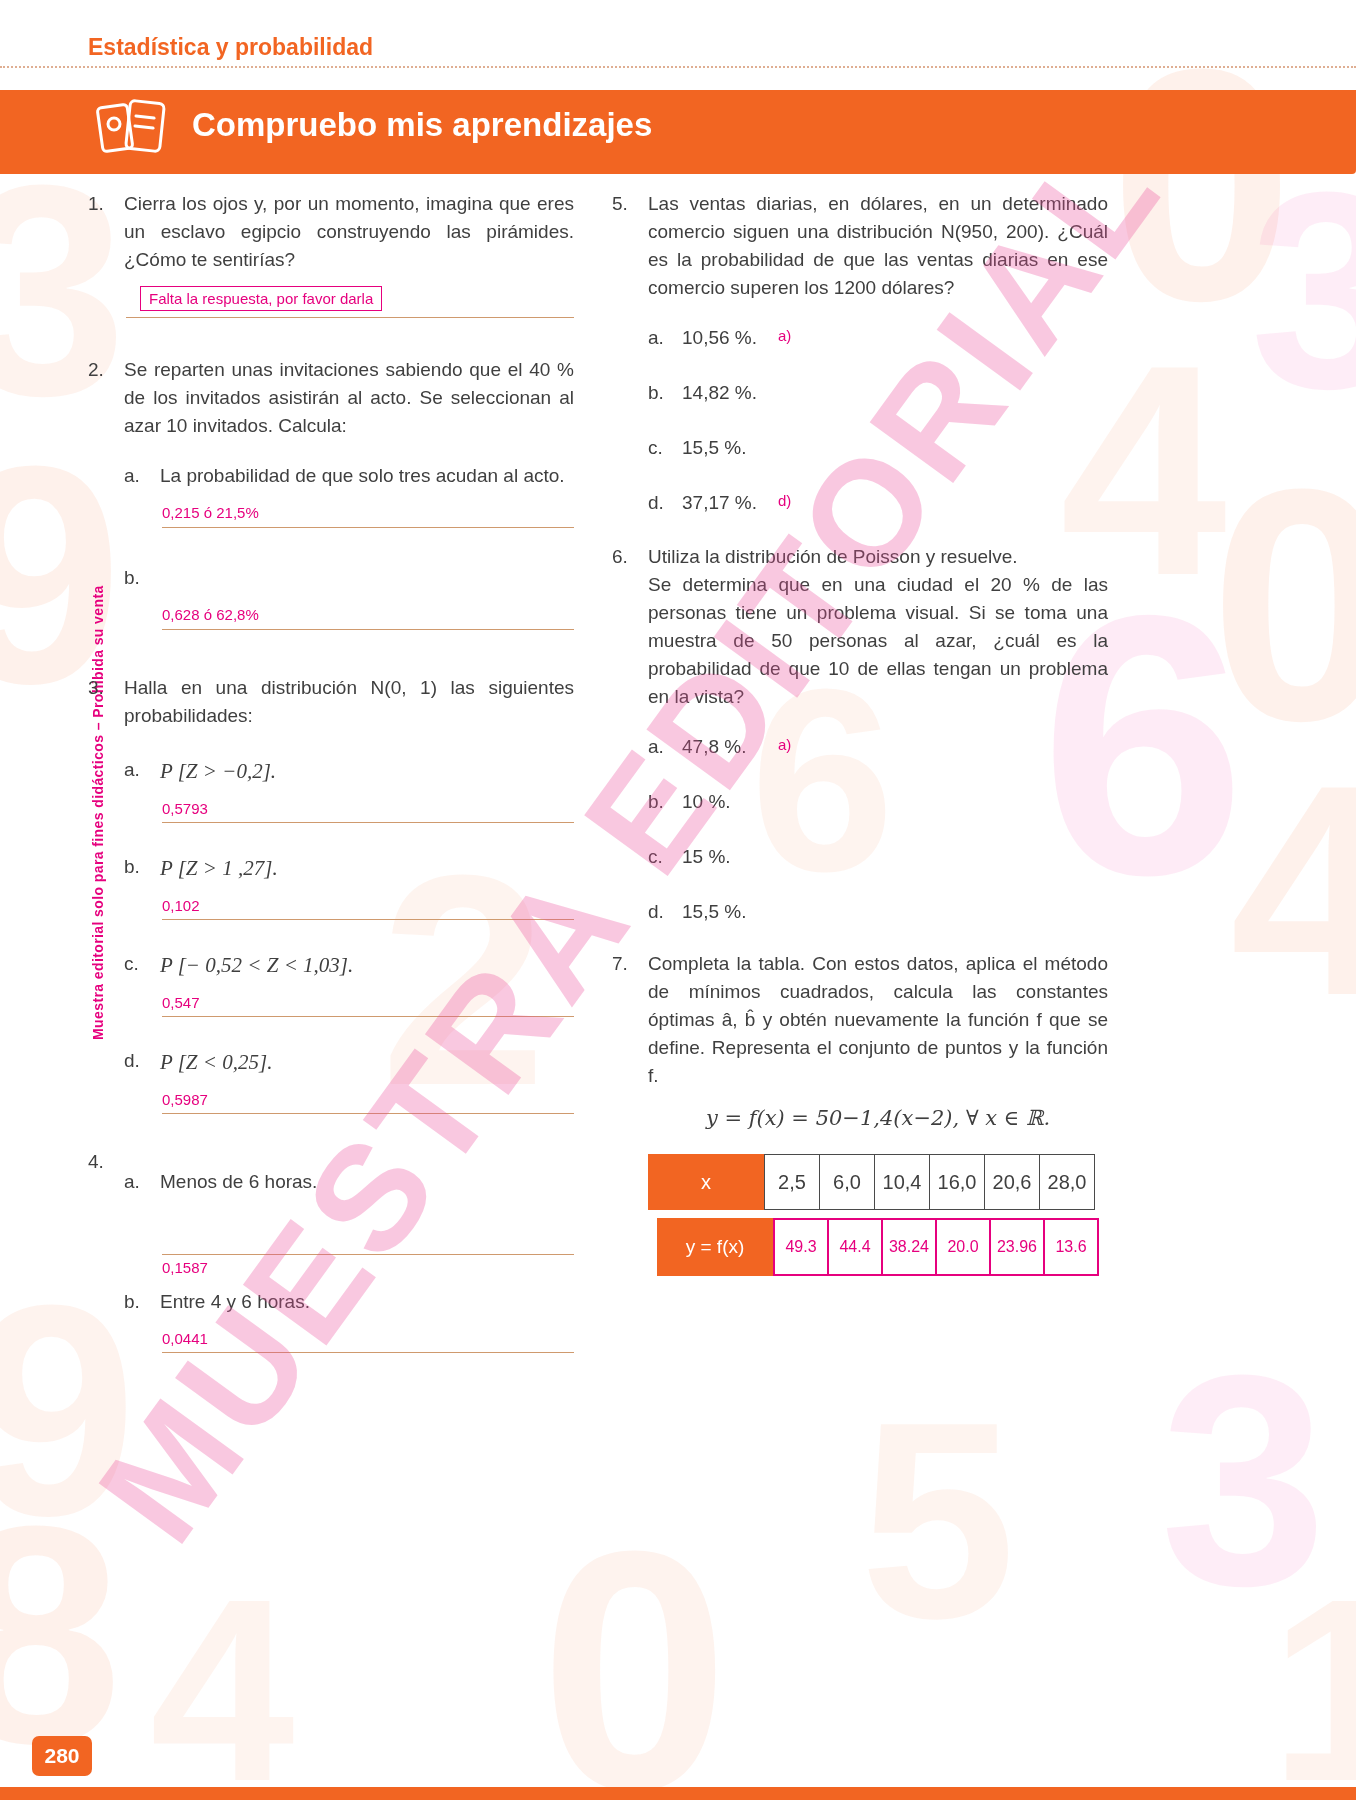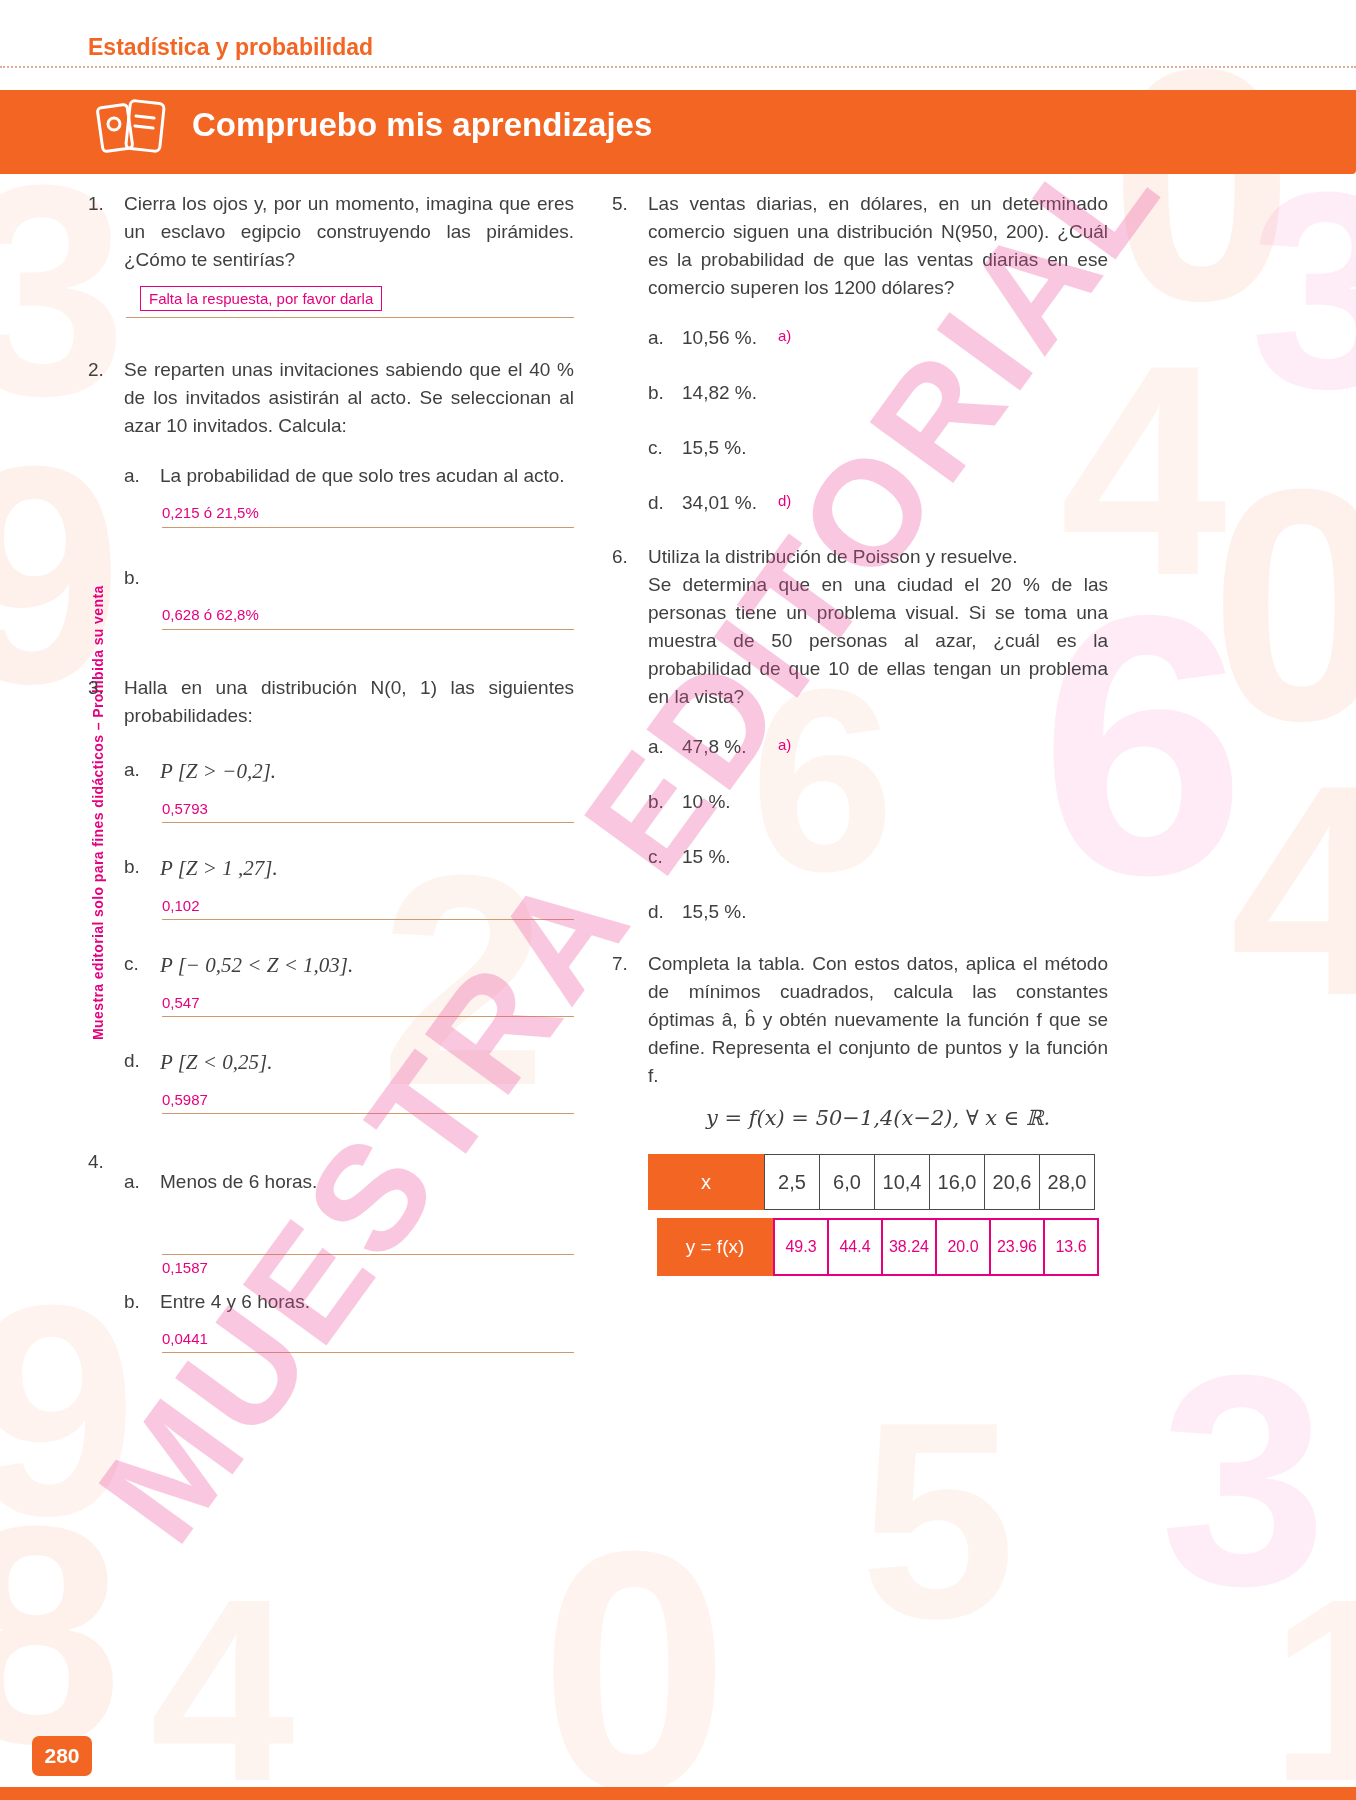--- a/index.html
+++ b/index.html
@@ -240,21 +240,21 @@
           <span class="opttext">14,82 %.</span>
           <span class="optmark"></span>
         </div>
         <div class="opt" style="margin-top:27px">
           <span class="optlabel">c.</span>
           <span class="opttext">15,5 %.</span>
           <span class="optmark"></span>
         </div>
         <div class="opt" style="margin-top:27px">
           <span class="optlabel">d.</span>
-          <span class="opttext">34,01 %.</span>
+          <span class="opttext">37,17 %.</span>
           <span class="optmark">d)</span>
         </div>
       </div>
     </section>
 
     <section class="q" style="margin-top:26px">
       <div class="qnum">6.</div>
       <div class="qbody">
         <p class="qtext">Utiliza la distribución de Poisson y resuelve.</p>
         <p class="qtext">Se determina que en una ciudad el 20 % de las personas tiene un problema visual. Si se toma una muestra de 50 personas al azar, ¿cuál es la probabilidad de que 10 de ellas tengan un problema en la vista?</p>

